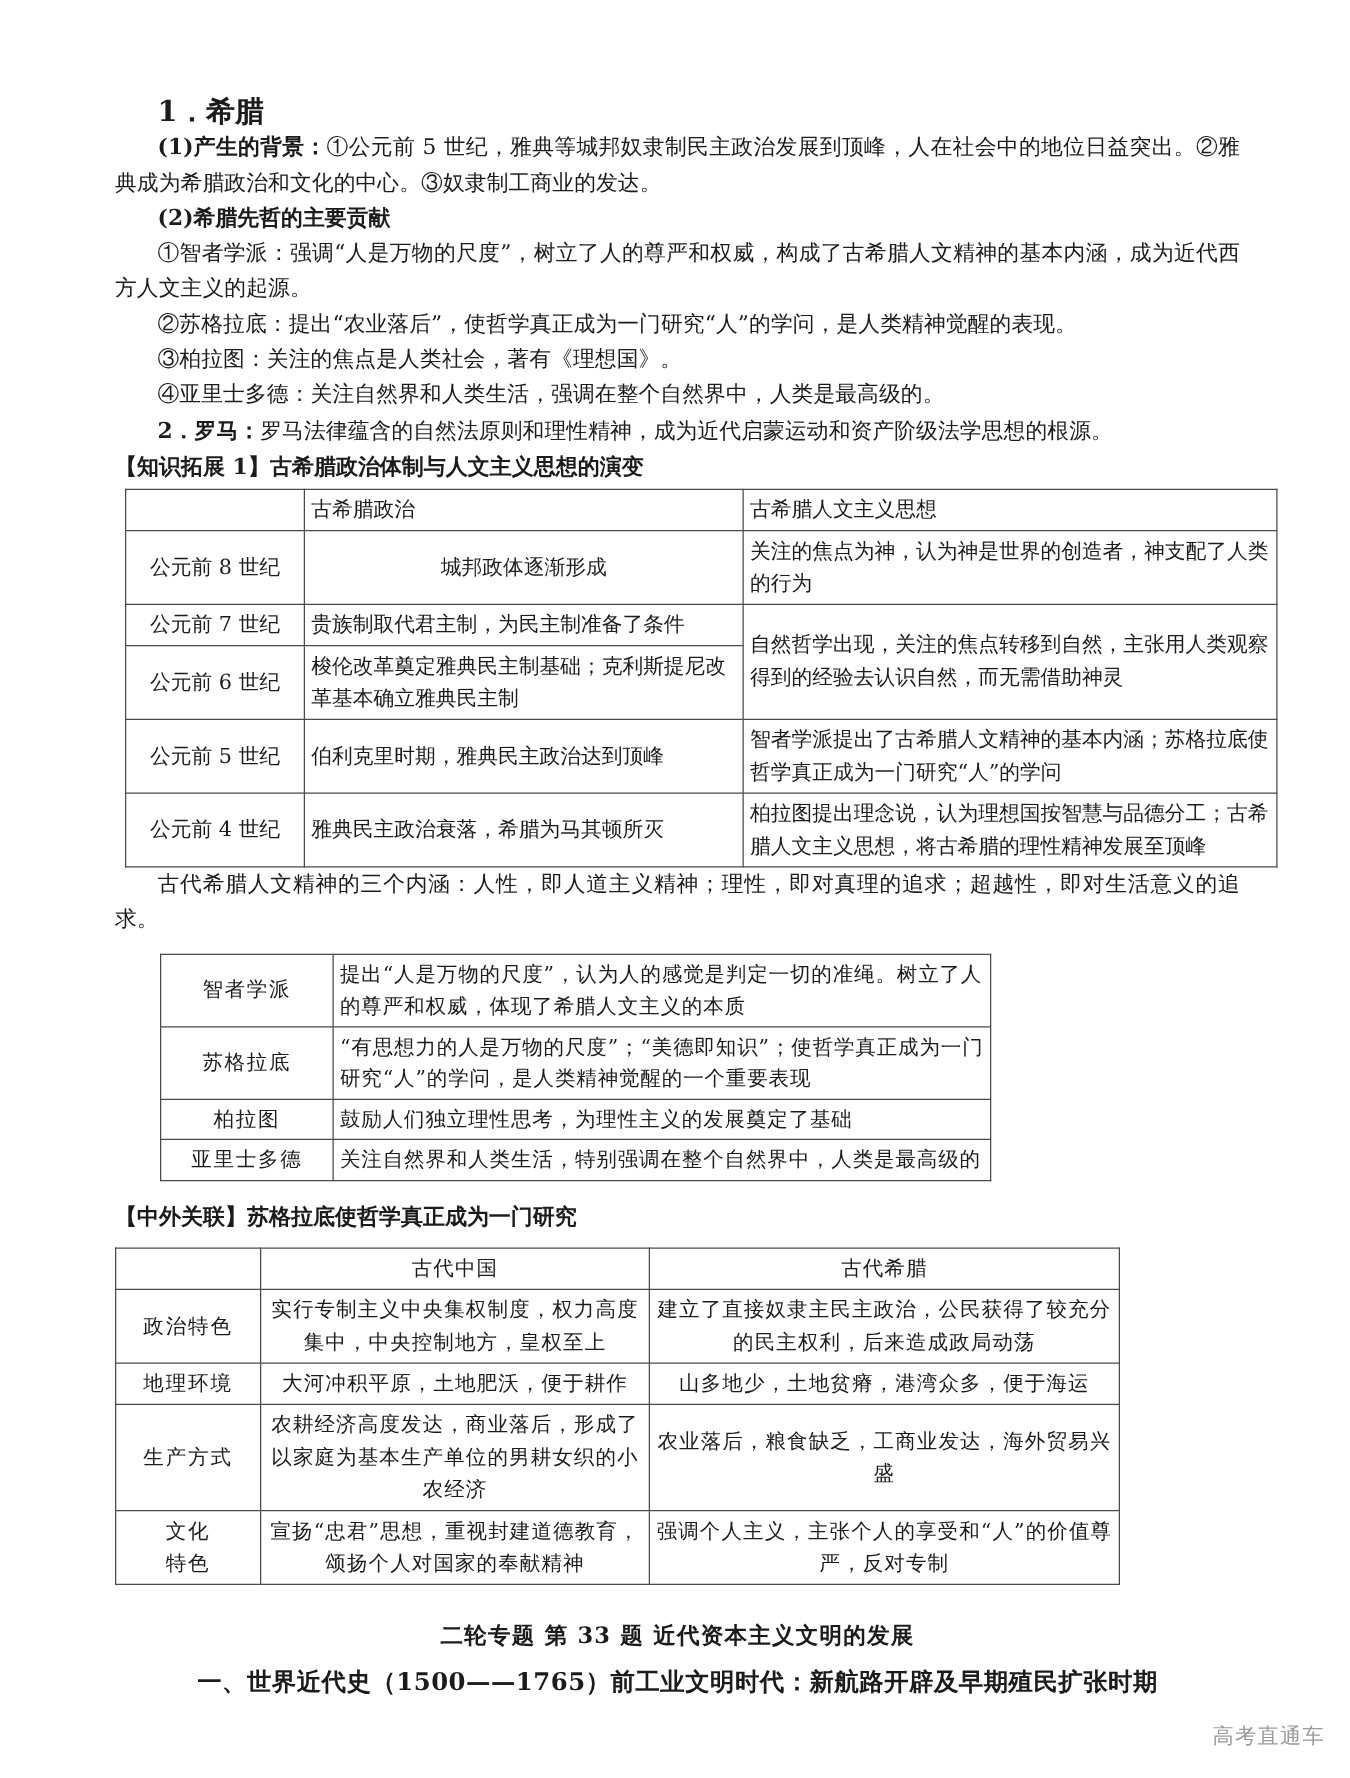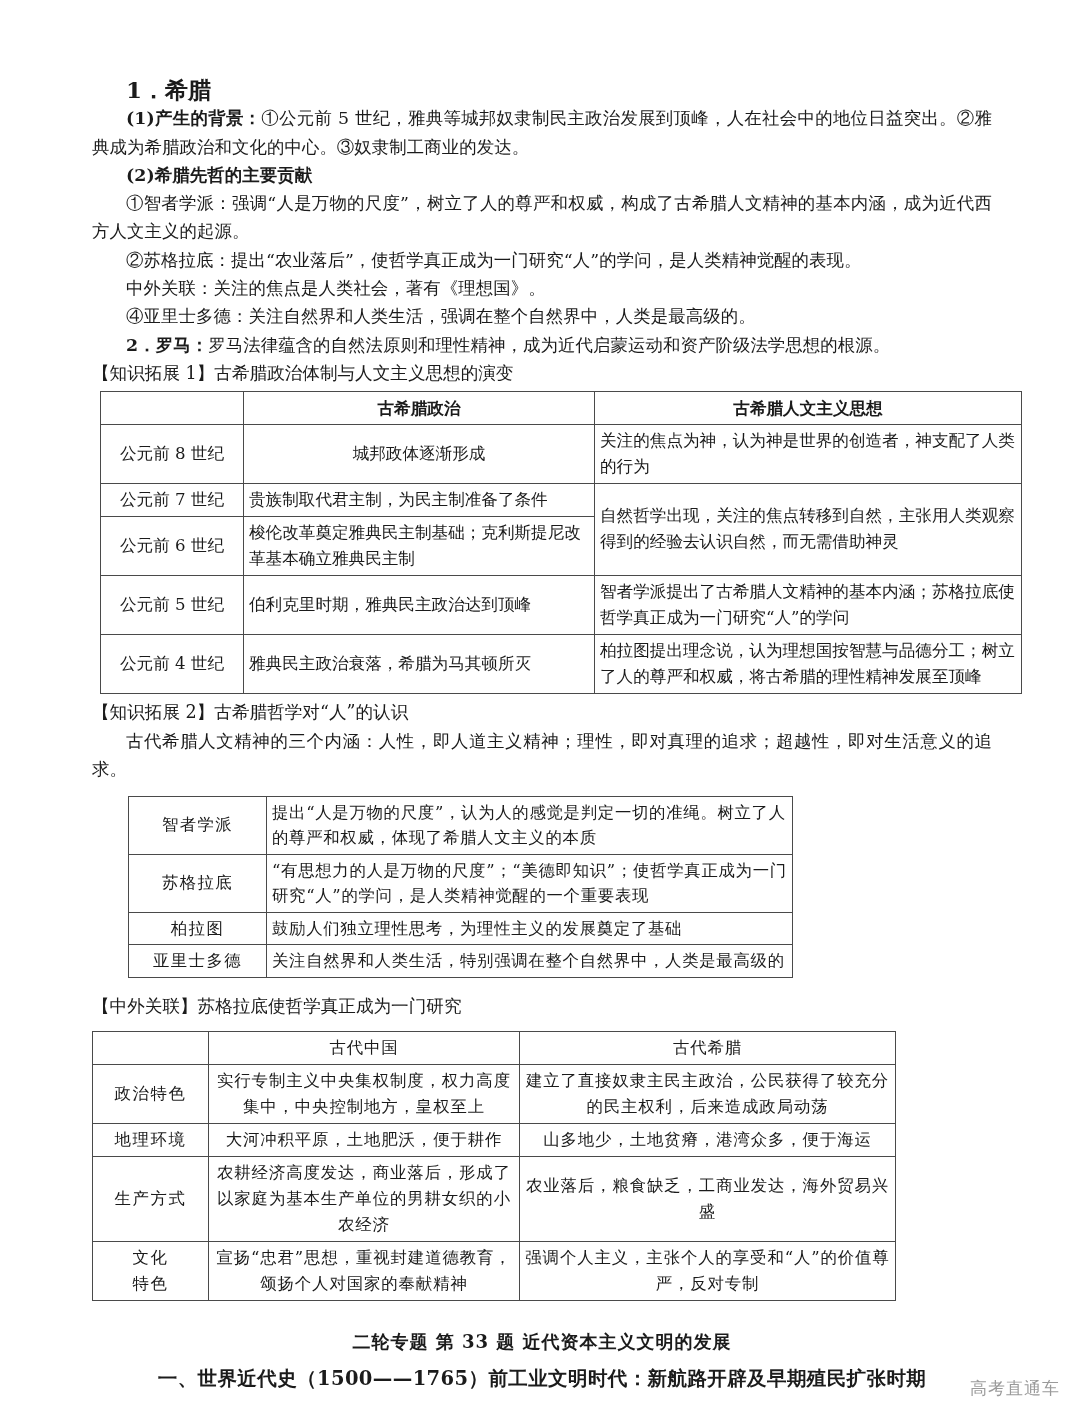--- a/index.html
+++ b/index.html
@@ -44,21 +44,21 @@
   .heading-num {
     font-size: 23px;
     line-height: 28.3px;
     font-weight: bold;
     margin: 0;
     text-indent: 34px;
   }
   .kz-title {
     font-size: 17.6px;
     line-height: 29px;
-    font-weight: normal;
+    font-weight: bold;
     margin: 0;
   }
 
   
   table {
     border-collapse: collapse;
     table-layout: fixed;
   }
   table td {
     border: 1px solid #4a4a4a;
@@ -69,21 +69,21 @@
   }
   
   .tbl1 {
     width: 888px;
     margin-left: 8px;
     margin-top: 3px;
   }
   .tbl1 .c0 { width: 132px; text-align: center; }
   .tbl1 .c1 { width: 340px; }
   .tbl1 .c2 { width: 416px; }
-  .tbl1 .hdr { text-align: center; font-weight: bold; }
+  .tbl1 .hdr { text-align: left; }
   .tbl1 .ctr { text-align: center; }
 
   
   .tbl2 {
     width: 642px;
     margin-left: 36px;
     margin-top: 12px;
     font-family: "DejaVu Serif", "Liberation Serif", serif;
   }
   .tbl2 td {
@@ -146,21 +146,21 @@
   <div class="content">
 
     <p class="heading-num">1．希腊</p>
 
     <p class="para indent"><span class="bold">(1)产生的背景：</span><span>①公元前 5 世纪，雅典等城邦奴隶制民主政治发展到顶峰，人在社会中的地位日益突出。②雅典成为希腊政治和文化的中心。③奴隶制工商业的发达。</span></p>
 
     <p class="para indent bold">(2)希腊先哲的主要贡献</p>
 
     <p class="para indent">①智者学派：强调“人是万物的尺度”，树立了人的尊严和权威，构成了古希腊人文精神的基本内涵，成为近代西方人文主义的起源。</p>
     <p class="para indent">②苏格拉底：提出“农业落后”，使哲学真正成为一门研究“人”的学问，是人类精神觉醒的表现。</p>
-    <p class="para indent">中外关联：关注的焦点是人类社会，著有《理想国》。</p>
+    <p class="para indent">③柏拉图：关注的焦点是人类社会，著有《理想国》。</p>
     <p class="para indent">④亚里士多德：关注自然界和人类生活，强调在整个自然界中，人类是最高级的。</p>
 
 
     <p class="para indent"><span class="bold">2．罗马：</span><span>罗马法律蕴含的自然法原则和理性精神，成为近代启蒙运动和资产阶级法学思想的根源。</span></p>
 
     <p class="kz-title">【知识拓展 1】古希腊政治体制与人文主义思想的演变</p>
 
     <table class="tbl1">
       <tbody>
         <tr>
@@ -183,26 +183,25 @@
           <td class="c1">梭伦改革奠定雅典民主制基础；克利斯提尼改革基本确立雅典民主制</td>
         </tr>
         <tr>
           <td class="c0">公元前 5 世纪</td>
           <td class="c1">伯利克里时期，雅典民主政治达到顶峰</td>
           <td class="c2">智者学派提出了古希腊人文精神的基本内涵；苏格拉底使哲学真正成为一门研究“人”的学问</td>
         </tr>
         <tr>
           <td class="c0">公元前 4 世纪</td>
           <td class="c1">雅典民主政治衰落，希腊为马其顿所灭</td>
-          <td class="c2">柏拉图提出理念说，认为理想国按智慧与品德分工；树立了人的尊严和权威，将古希腊的理性精神发展至顶峰</td>
+          <td class="c2">柏拉图提出理念说，认为理想国按智慧与品德分工；古希腊人文主义思想，将古希腊的理性精神发展至顶峰</td>
         </tr>
       </tbody>
     </table>
 
-    <p class="kz-title" style="margin-top:4px;">【知识拓展 2】古希腊哲学对“人”的认识</p>
     <p class="para indent">古代希腊人文精神的三个内涵：人性，即人道主义精神；理性，即对真理的追求；超越性，即对生活意义的追求。</p>
 
     <table class="tbl2">
       <tbody>
         <tr>
           <td class="c0">智者学派</td>
           <td class="c1">提出“人是万物的尺度”，认为人的感觉是判定一切的准绳。树立了人的尊严和权威，体现了希腊人文主义的本质</td>
         </tr>
         <tr>
           <td class="c0">苏格拉底</td>

